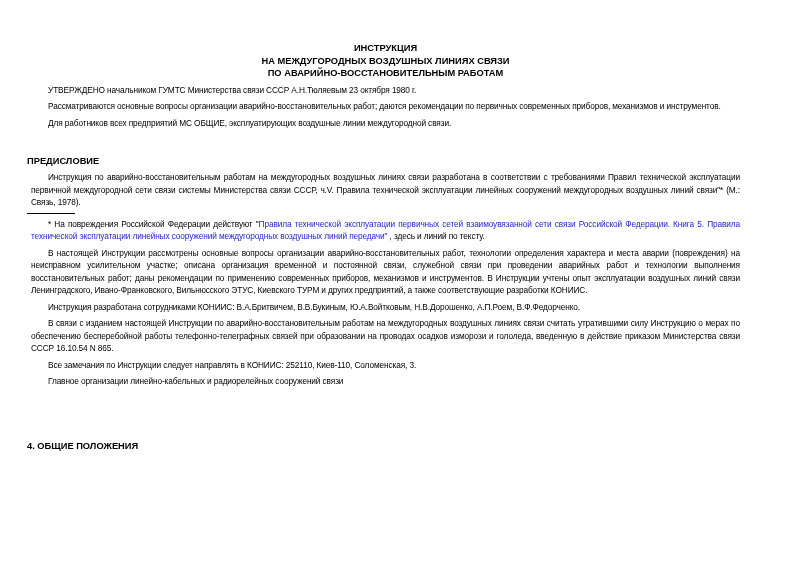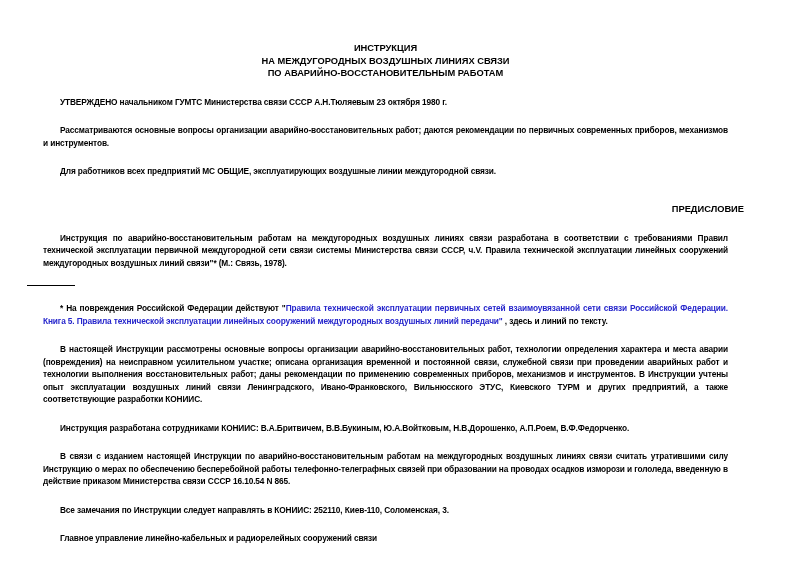--- a/index.html
+++ b/index.html
@@ -10,30 +10,30 @@
     box-sizing: border-box;
     background: #ffffff;
     color: #000000;
     font-family: "Liberation Sans", "DejaVu Sans", sans-serif;
     font-size: 8.3px;
     line-height: 12.5px;
     letter-spacing: -0.12px;
     padding: 42px 28px 0 27px;
     overflow: hidden;
   }
-  .page p { margin: 16px; text-align: justify; text-indent: 17px; font-weight: bold; }
+  .page p { margin: 4px; text-align: justify; text-indent: 17px; }
   .doc-title {
     text-align: center;
     font-weight: bold;
     font-size: 9.3px;
     letter-spacing: 0;
     line-height: 12.5px;
   }
   .center-heading {
-    text-align: right;
+    text-align: left;
     font-weight: bold;
     font-size: 9.3px;
     letter-spacing: 0;
     line-height: 12.5px;
     text-indent: 0;
   }
   .m-approval   { margin-top: 37.5px; }
   .m-abstract   { margin-top: 28.5px; }
   .m-audience   { margin-top: 8.5px; }
   .m-preface-h  { margin-top: 25.5px; }
@@ -84,18 +84,18 @@
   <p class="m-footnote"><span>* На повреждения Российской Федерации действуют "</span><a class="doc-link">Правила технической эксплуатации первичных сетей взаимоувязанной сети связи Российской Федерации. Книга 5. Правила технической эксплуатации линейных сооружений междугородных воздушных линий передачи"</a><span> , здесь и линий по тексту.</span></p>
 
   <p class="m-scope">В настоящей Инструкции рассмотрены основные вопросы организации аварийно-восстановительных работ, технологии определения характера и места аварии (повреждения) на неисправном усилительном участке; описана организация временной и постоянной связи, служебной связи при проведении аварийных работ и технологии выполнения восстановительных работ; даны рекомендации по применению современных приборов, механизмов и инструментов. В Инструкции учтены опыт эксплуатации воздушных линий связи Ленинградского, Ивано-Франковского, Вильнюсского ЭТУС, Киевского ТУРМ и других предприятий, а также соответствующие разработки КОНИИС.</p>
 
   <p class="m-authors">Инструкция разработана сотрудниками КОНИИС: В.А.Бритвичем, В.В.Букиным, Ю.А.Войтковым, Н.В.Дорошенко, А.П.Роем, В.Ф.Федорченко.</p>
 
   <p class="m-supersedes">В связи с изданием настоящей Инструкции по аварийно-восстановительным работам на междугородных воздушных линиях связи считать утратившими силу Инструкцию о мерах по обеспечению бесперебойной работы телефонно-телеграфных связей при образовании на проводах осадков изморози и гололеда, введенную в действие приказом Министерства связи СССР 16.10.54 N 865.</p>
 
   <p class="m-feedback">Все замечания по Инструкции следует направлять в КОНИИС: 252110, Киев-110, Соломенская, 3.</p>
 
-  <p class="m-department">Главное управление линейно-кабельных и радиорелейных сооружений связи</p>
+  <p class="m-department">Главное организации линейно-кабельных и радиорелейных сооружений связи</p>
 
   <div class="center-heading m-section1-h">4. ОБЩИЕ ПОЛОЖЕНИЯ</div>
 
 
 </div>
 
 </body></html>

